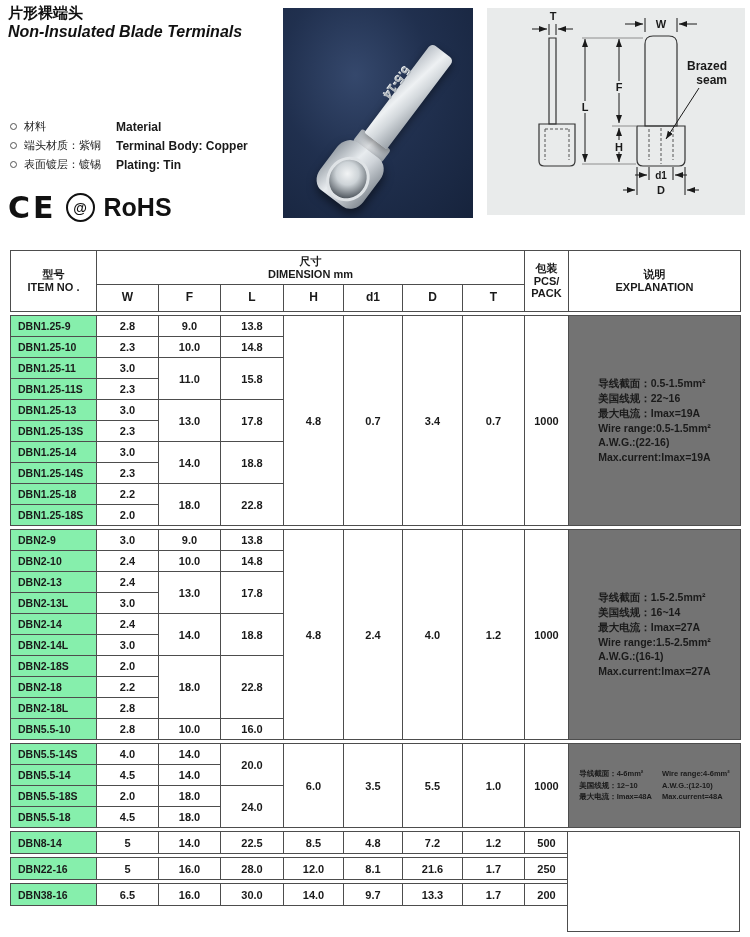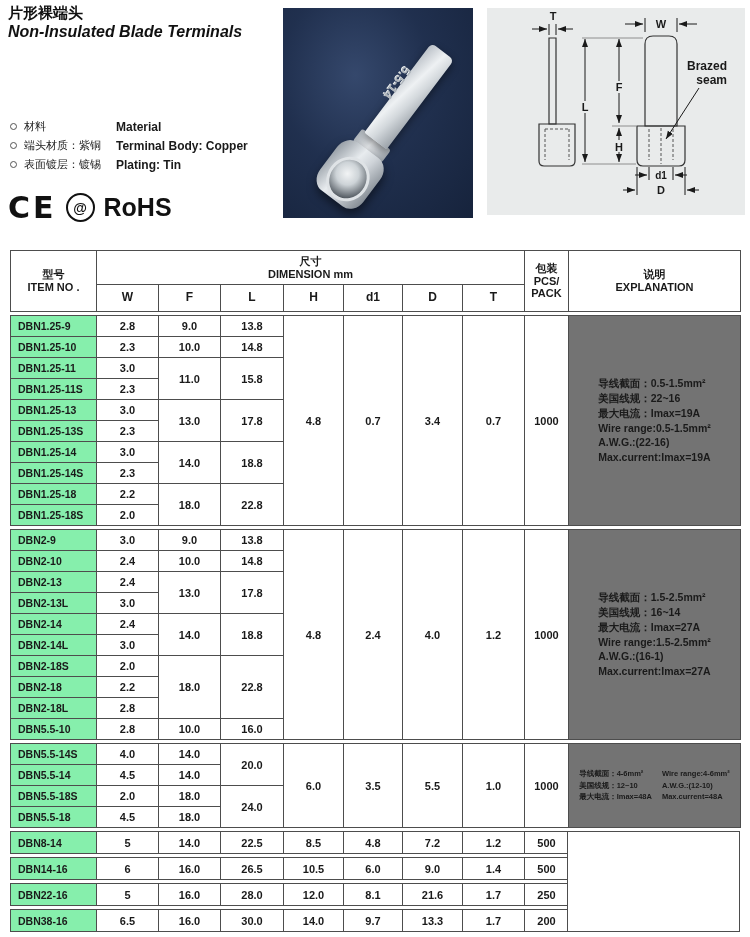--- a/index.html
+++ b/index.html
@@ -487,46 +487,20 @@
             <col style="width:62px">
             <col style="width:63px">
             <col style="width:60px">
             <col style="width:59px">
             <col style="width:60px">
             <col style="width:62px">
             <col style="width:44px">
           </colgroup>
         <tbody>
             <tr>
-              <td class="i">DBN14-16</td>
-              <td>6</td>
-              <td>16.0</td>
-              <td>26.5</td>
-              <td>10.5</td>
-              <td>6.0</td>
-              <td>9.0</td>
-              <td>1.4</td>
-              <td>500</td>
-            </tr>
-      </tbody>
-        </table>
-      <table class="t">
-        <colgroup>
-            <col style="width:86px">
-            <col style="width:62px">
-            <col style="width:62px">
-            <col style="width:63px">
-            <col style="width:60px">
-            <col style="width:59px">
-            <col style="width:60px">
-            <col style="width:62px">
-            <col style="width:44px">
-          </colgroup>
-        <tbody>
-            <tr>
               <td class="i">DBN22-16</td>
               <td>5</td>
               <td>16.0</td>
               <td>28.0</td>
               <td>12.0</td>
               <td>8.1</td>
               <td>21.6</td>
               <td>1.7</td>
               <td>250</td>
             </tr>

